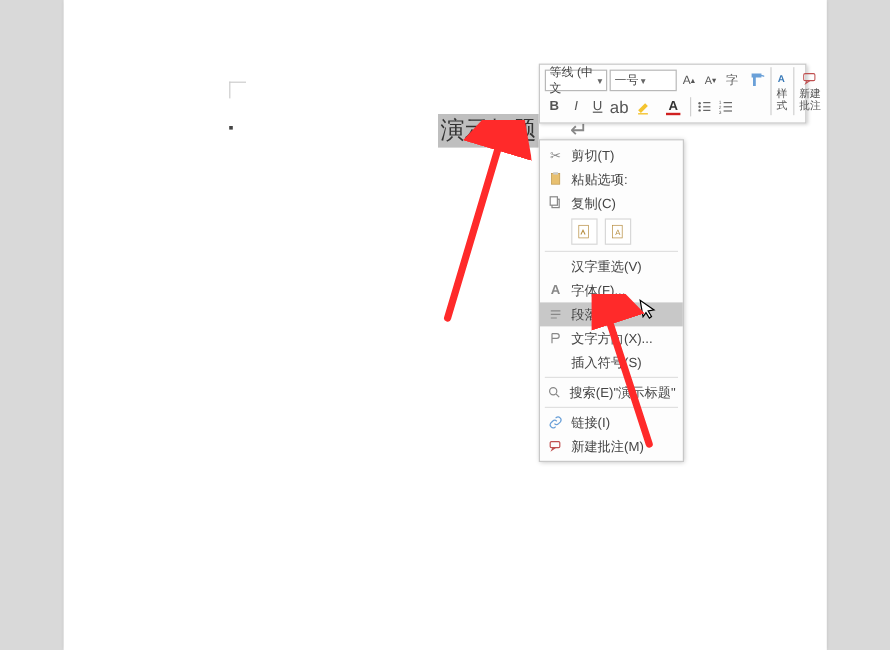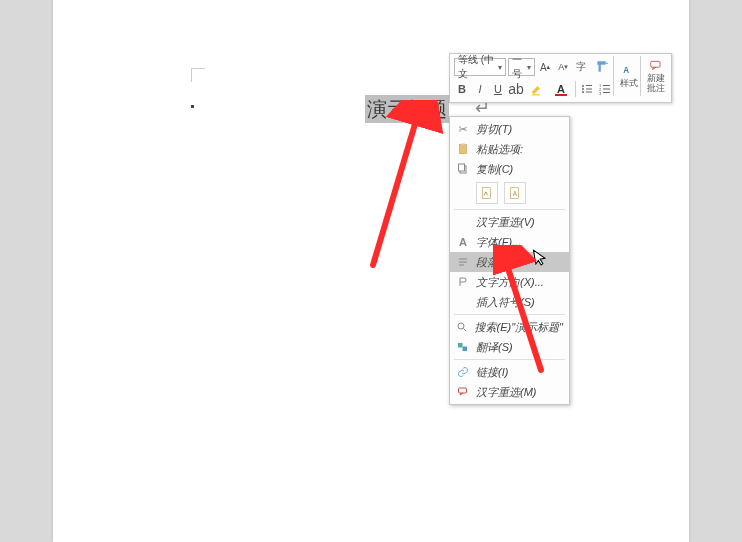--- a/index.html
+++ b/index.html
@@ -72,21 +72,21 @@
       background: #fff;
       height: 18px;
       font-size: 10px;
       display: flex;
       align-items: center;
       padding: 0 3px;
       color: #444;
       position: relative;
     }
     .tb-sel.font { width: 52px; }
-    .tb-sel.size { width: 27px; }
+    .tb-sel.size { width: 56px; }
     .tb-dd { font-size: 8px; color: #666; margin-left: 2px; }
     .tb-btn {
       width: 16px; height: 18px;
       display: flex; align-items: center; justify-content: center;
       color: #555; font-size: 11px;
       cursor: pointer;
     }
     .tb-btn.wide { width: 22px; }
     .tb-sep { width: 1px; height: 16px; background: #d0d0d0; margin: 0 1px; }
     .tb-stack {
@@ -125,21 +125,21 @@
       margin-left: auto;
       font-size: 9px;
       color: #888;
     }
     .ctx-ico {
       width: 18px; height: 16px;
       display: flex; align-items: center; justify-content: center;
       margin-right: 4px;
       color: #888;
     }
-    .ctx-label { flex: 1; white-space: nowrap; font-style: italic; }
+    .ctx-label { flex: 1; white-space: nowrap; }
     .ctx-sep { height: 1px; background: #e0e0e0; margin: 2px 4px; }
     .paste-opts {
       display: flex;
       gap: 6px;
       padding: 3px 0 3px 26px;
     }
     .paste-btn {
       width: 22px; height: 22px;
       border: 1px solid #d8d8d8;
       display: flex; align-items: center; justify-content: center;
@@ -316,46 +316,37 @@
     <div class="ctx-sep"></div>
     <div class="ctx-item">
       <span class="ctx-ico">
         <svg width="12" height="12" viewBox="0 0 24 24">
             <circle cx="10" cy="10" r="6" fill="none" stroke="#888" stroke-width="2"></circle>
             <path d="M15 15l5 5" stroke="#888" stroke-width="2"></path>
           </svg>
       </span>
       <span class="ctx-label">搜索(E)"演示标题"</span>
     </div>
-    <div class="ctx-item">
-      <span class="ctx-ico">
-        <svg width="12" height="12" viewBox="0 0 24 24">
-            <rect x="2" y="4" width="9" height="9" fill="#5a9"></rect>
-            <rect x="11" y="11" width="9" height="9" fill="#59c"></rect>
-          </svg>
-      </span>
-      <span class="ctx-label">翻译(S)</span>
-    </div>
     <div class="ctx-sep"></div>
     <div class="ctx-item">
       <span class="ctx-ico">
         <svg width="12" height="12" viewBox="0 0 24 24">
             <path d="M10 14a5 5 0 007 0l3-3a5 5 0 00-7-7l-1 1M14 10a5 5 0 00-7 0l-3 3a5 5 0 007 7l1-1" stroke="#6aa0d8" fill="none" stroke-width="2"></path>
           </svg>
       </span>
       <span class="ctx-label">链接(I)</span>
     </div>
     <div class="ctx-item">
       <span class="ctx-ico">
         <svg width="12" height="12" viewBox="0 0 24 24">
             <rect x="3" y="4" width="16" height="10" rx="2" fill="none" stroke="#c05050" stroke-width="2"></rect>
             <path d="M8 14l-2 4 6-4" fill="none" stroke="#c05050" stroke-width="2"></path>
           </svg>
       </span>
-      <span class="ctx-label">汉字重选(M)</span>
+      <span class="ctx-label">新建批注(M)</span>
     </div>
   </div>
 
   <div class="cursor-ptr">
     <svg width="14" height="18" viewBox="0 0 14 18">
         <path d="M1 1l0 14 3-3 2 5 2-1-2-5 5 0z" fill="#fff" stroke="#000" stroke-width="1"></path>
       </svg>
   </div>
 
   <div class="arrow" style="left:310px; top:100px;">

